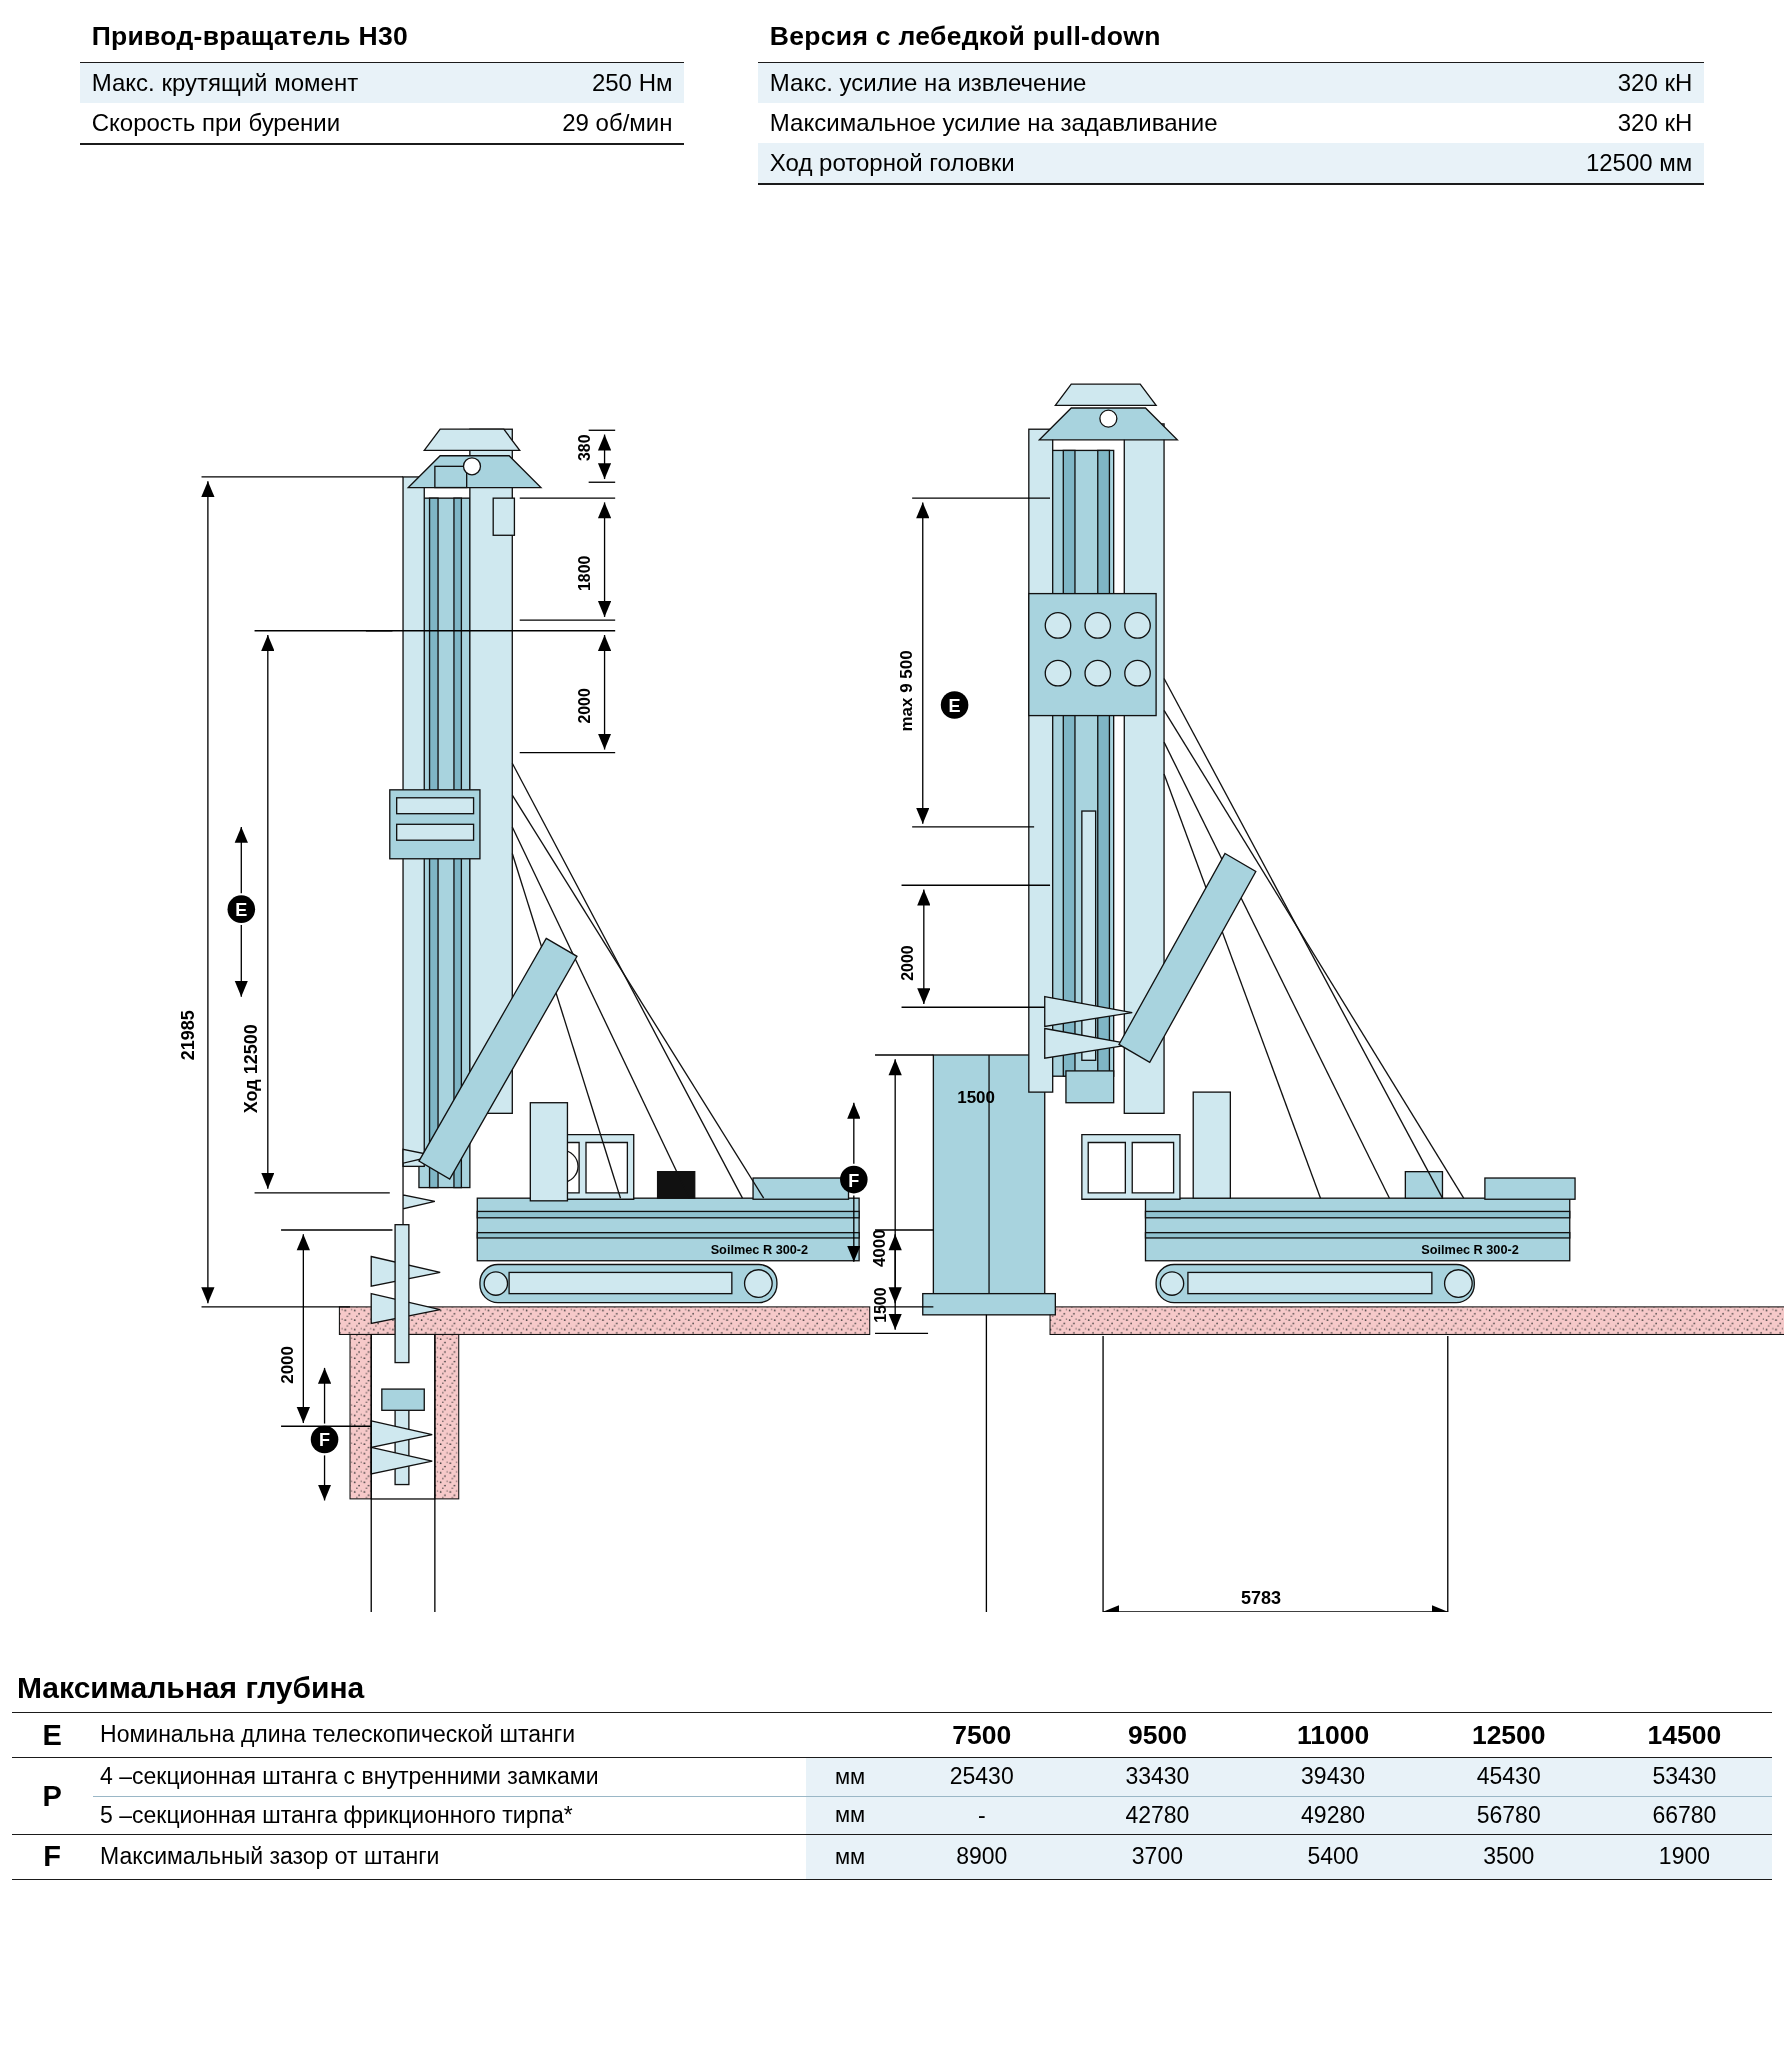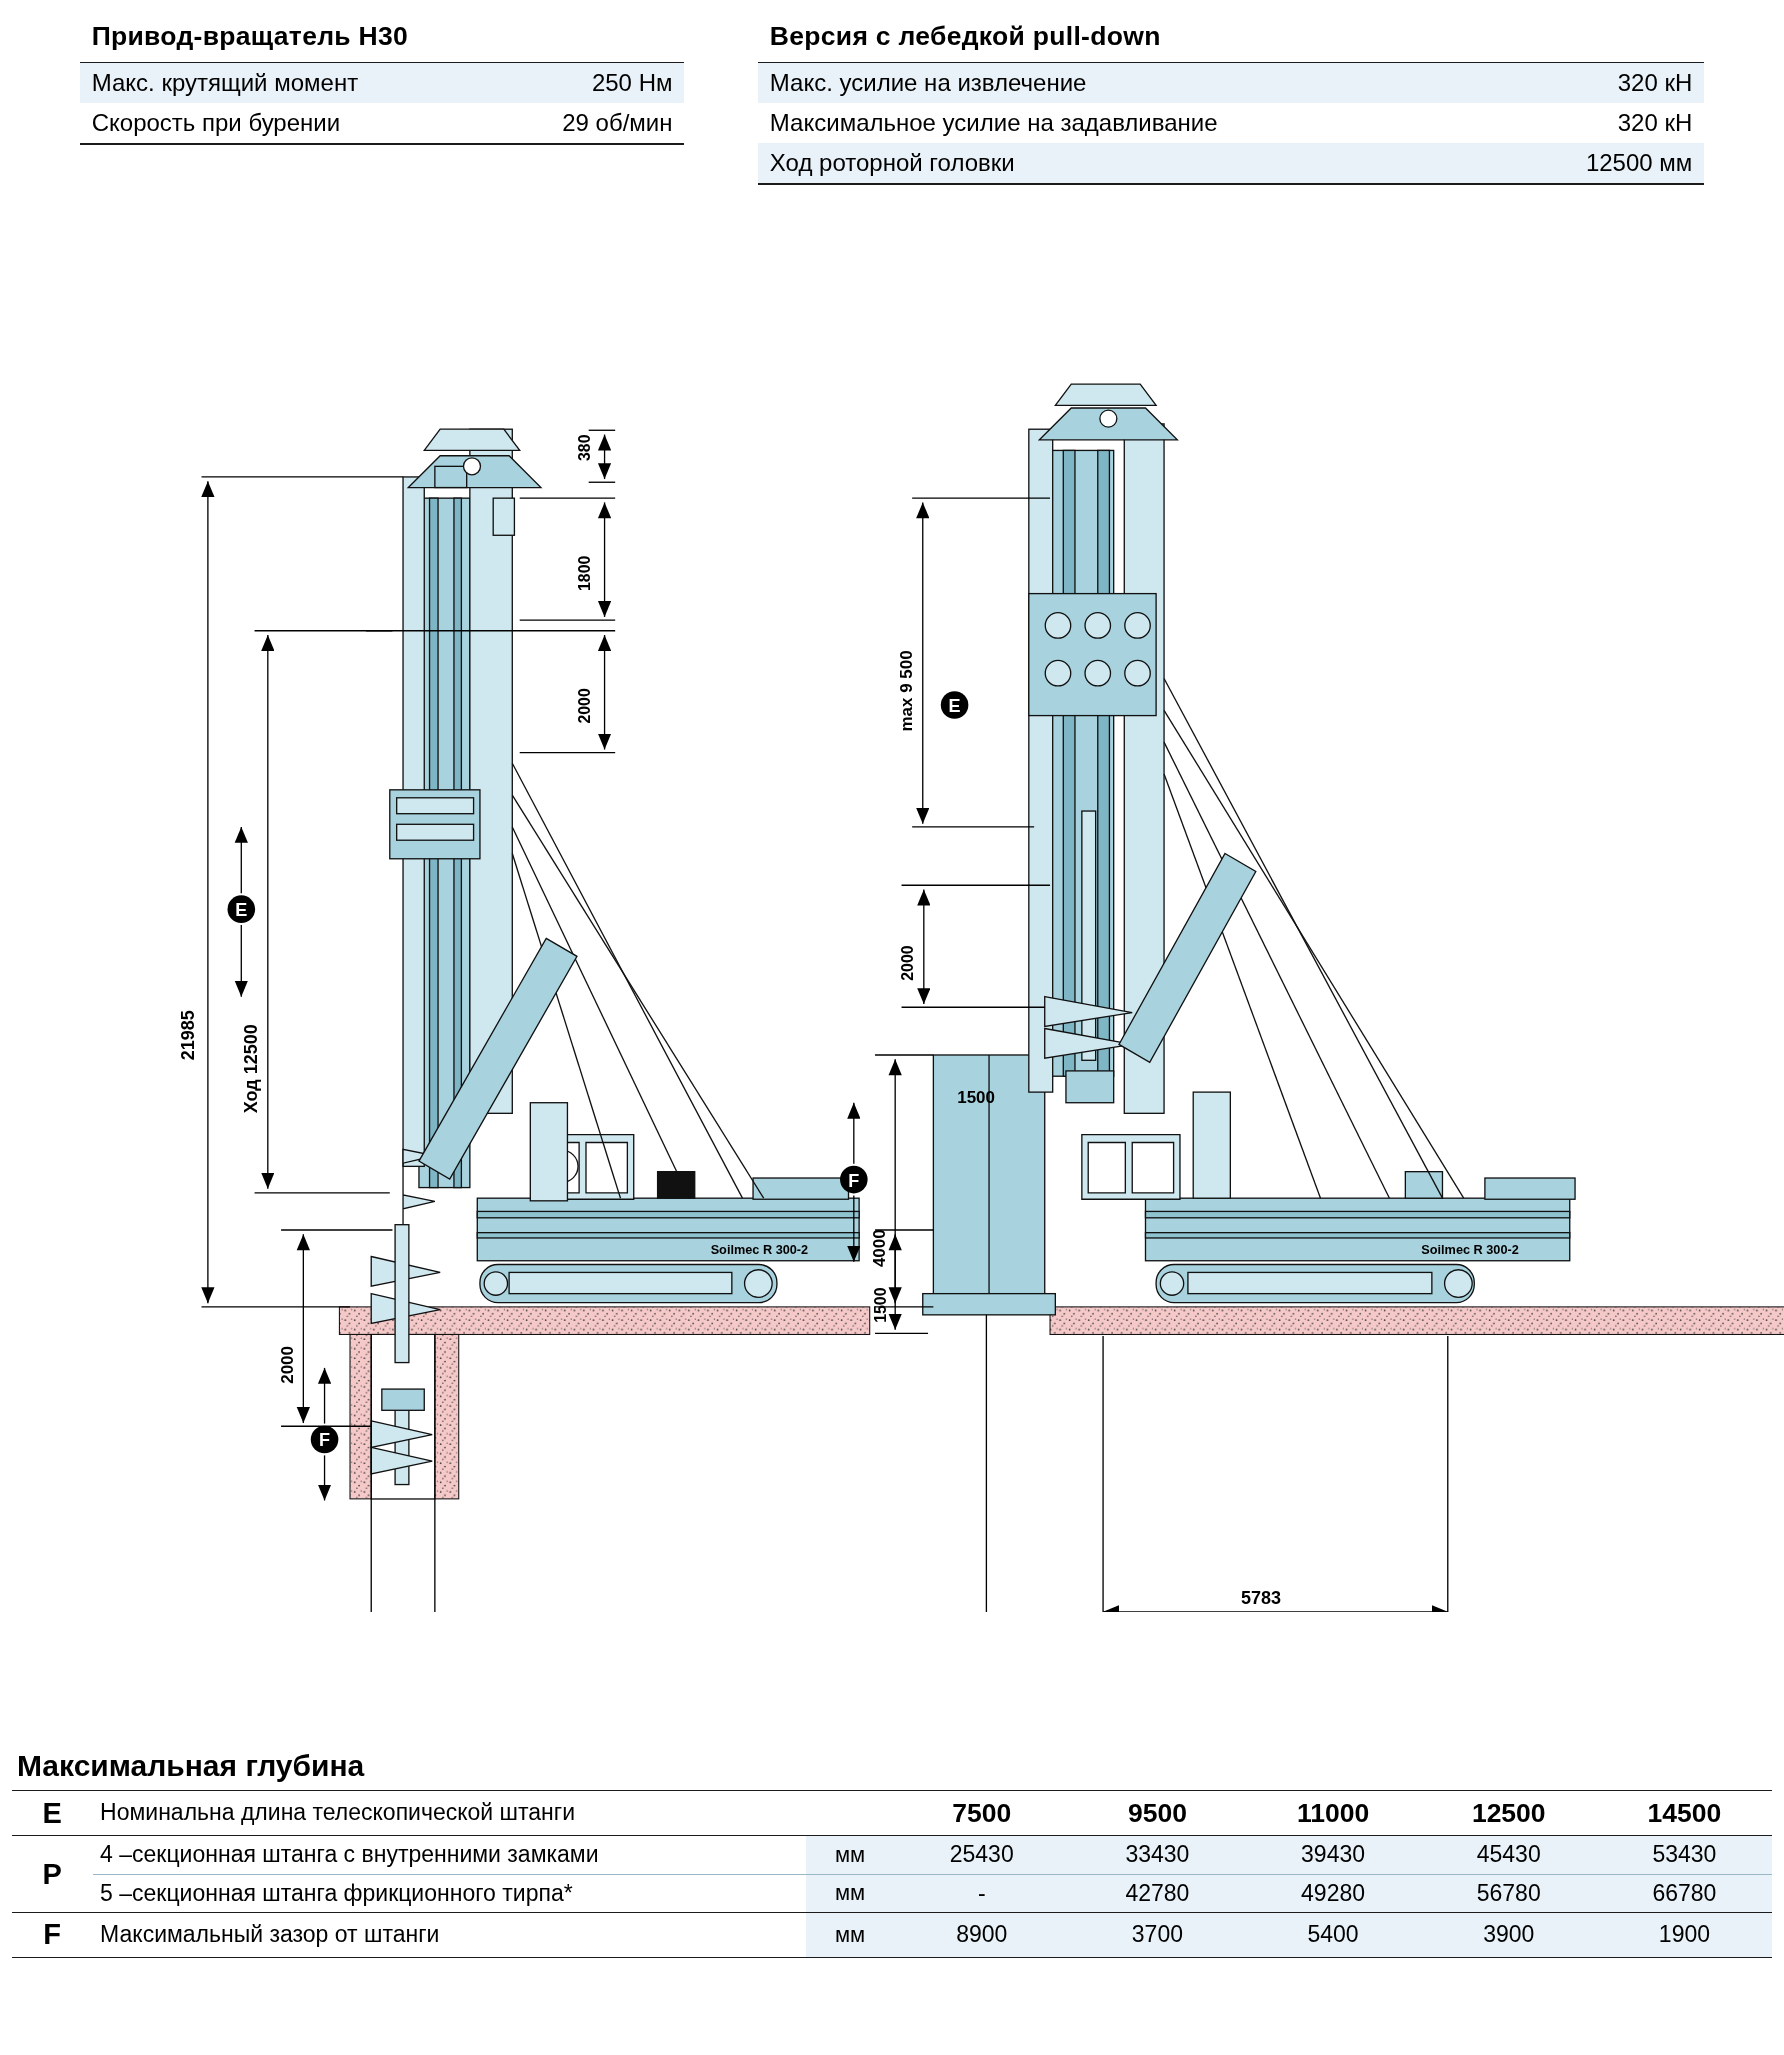--- a/index.html
+++ b/index.html
@@ -63,21 +63,21 @@
     width: 1784px;
     height: 1411px;
     margin-top: 16px;
   }
   .drawing svg { display: block; }
 
   
   .depth-section {
     position: absolute;
     left: 0;
-    top: 1749px;
+    top: 1671px;
     width: 1784px;
     padding: 0 11.7px;
     box-sizing: border-box;
   }
   .depth-title {
     font-size: 30px;
     font-weight: bold;
     margin: 0 0 7.4px 5.3px;
   }
   table.depth {
@@ -500,19 +500,19 @@
         <td class="num shade">66780</td>
       </tr>
 
       <tr class="rowline tbl-bottom">
         <td class="letter">F</td>
         <td class="desc">Максимальный зазор от штанги</td>
         <td class="unit shade">мм</td>
         <td class="num shade">8900</td>
         <td class="num shade">3700</td>
         <td class="num shade">5400</td>
-        <td class="num shade">3900</td>
+        <td class="num shade">3500</td>
         <td class="num shade">1900</td>
       </tr>
     </tbody>
   </table>
 </div>
 
 
 </body></html>

